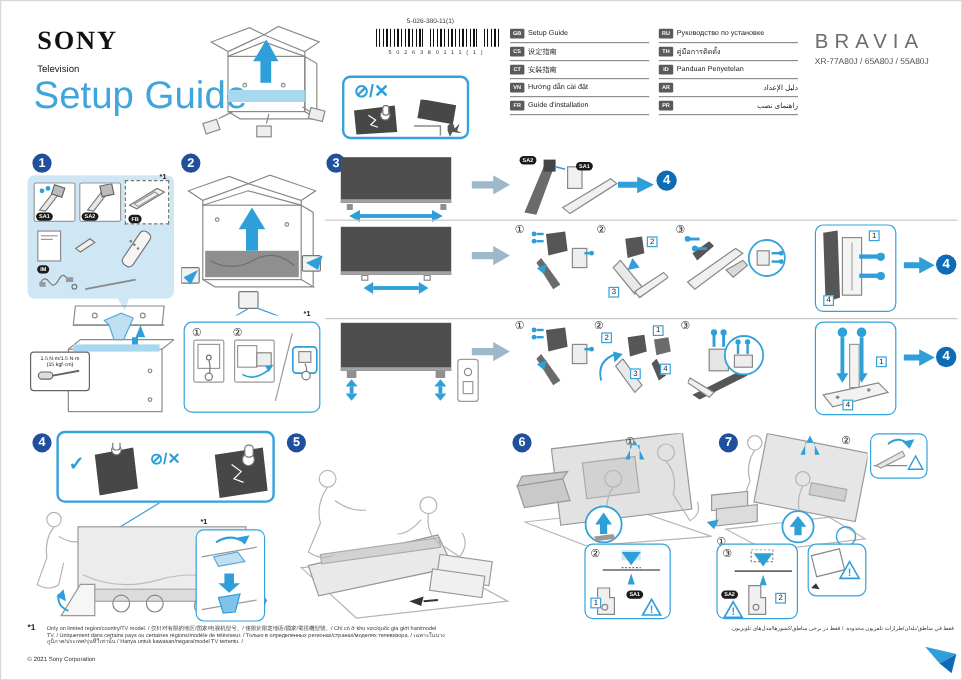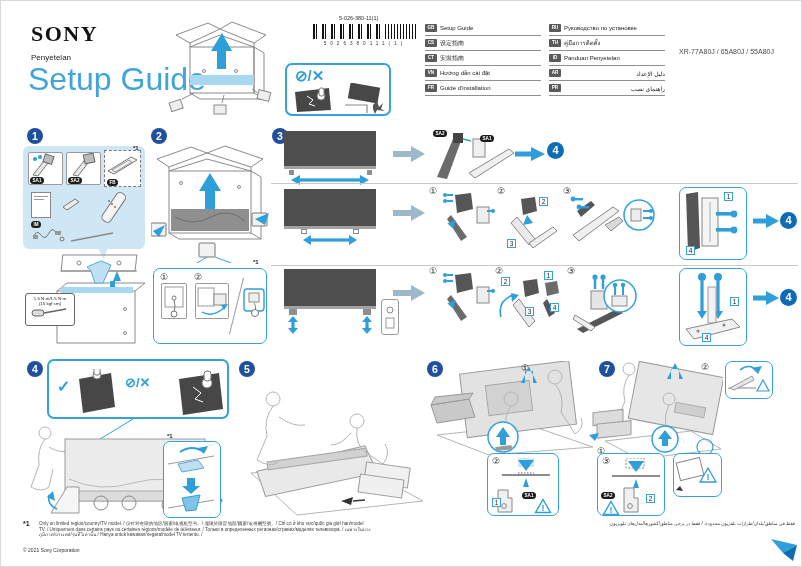--- a/index.html
+++ b/index.html
@@ -23,21 +23,21 @@
   .rtl{flex:1;text-align:right;direction:rtl}
   .star{font-size:6px;font-weight:bold;color:#222}
   .barcode{background:repeating-linear-gradient(90deg,#111 0,#111 1.5px,#fff 1.5px,#fff 3px,#111 3px,#111 3.8px,#fff 3.8px,#fff 6.5px,#111 6.5px,#111 7.2px,#fff 7.2px,#fff 9px)}
 </style>
 </head>
 <body>
 
 <div class="page">
 
   <div class="a" style="left:30px;top:20px;font-family:'Liberation Serif',serif;font-weight:bold;font-size:22px;letter-spacing:1.5px;color:#111">SONY</div>
-  <div class="a" style="left:30px;top:52px;font-size:8px;color:#222">Penyetelan</div>
+  <div class="a" style="left:30px;top:52px;font-size:8px;color:#222">Television</div>
   <div class="a" style="left:27px;top:60px;font-size:32px;color:#3fa5da;letter-spacing:0">Setup Guide</div>
 
   <svg class="a" style="left:165px;top:12px" width="108" height="106" viewBox="0 0 108 106">
     <g stroke="#8a8a8a" fill="none" stroke-width="1">
       <polygon points="24,30 54,16 88,30 88,34 54,22 24,34"></polygon>
       <polyline points="24,30 10,22 42,10 54,16"></polyline>
       <polyline points="88,30 100,22 66,9 54,16"></polyline>
       <rect x="24" y="34" width="64" height="46"></rect>
       <polygon points="88,34 98,40 98,86 88,80"></polygon>
       <polyline points="24,80 34,86 98,86"></polyline>
@@ -115,20 +115,21 @@
     <div class="langrow">
         <span class="langcode">AR</span>
         <span class="langlabel rtl">دليل الإعداد</span>
       </div>
     <div class="langrow">
         <span class="langcode">PR</span>
         <span class="langlabel rtl">راهنمای نصب</span>
       </div>
   </div>
 
+  <div class="a" style="left:678px;top:24px;font-size:17px;letter-spacing:5px;color:#6e6e6e">BRAVIA</div>
   <div class="a" style="left:678px;top:47px;font-size:7px;color:#4c4c4c">XR-77A80J / 65A80J / 55A80J</div>
 
   <div class="a stepnum" style="left:26px;top:127px">1</div>
   <div class="a" style="left:22px;top:145px;width:122px;height:103px;background:#cfe7f5;border-radius:6px"></div>
   <div class="a" style="left:96px;top:246px;width:0;height:0;border-left:7px solid transparent;border-right:4px solid transparent;border-top:12px solid #cfe7f5"></div>
 
   <div class="a minibox" style="left:27px;top:151px;width:35px;height:33px">
     <svg width="33" height="24" viewBox="0 0 33 24">
       <polygon points="4,22 18,4 22,6 9,23" fill="#e8e8e8" stroke="#777"></polygon>
       <rect x="15" y="2" width="9" height="8" fill="#bbb" stroke="#666" transform="rotate(18 19 6)"></rect>

